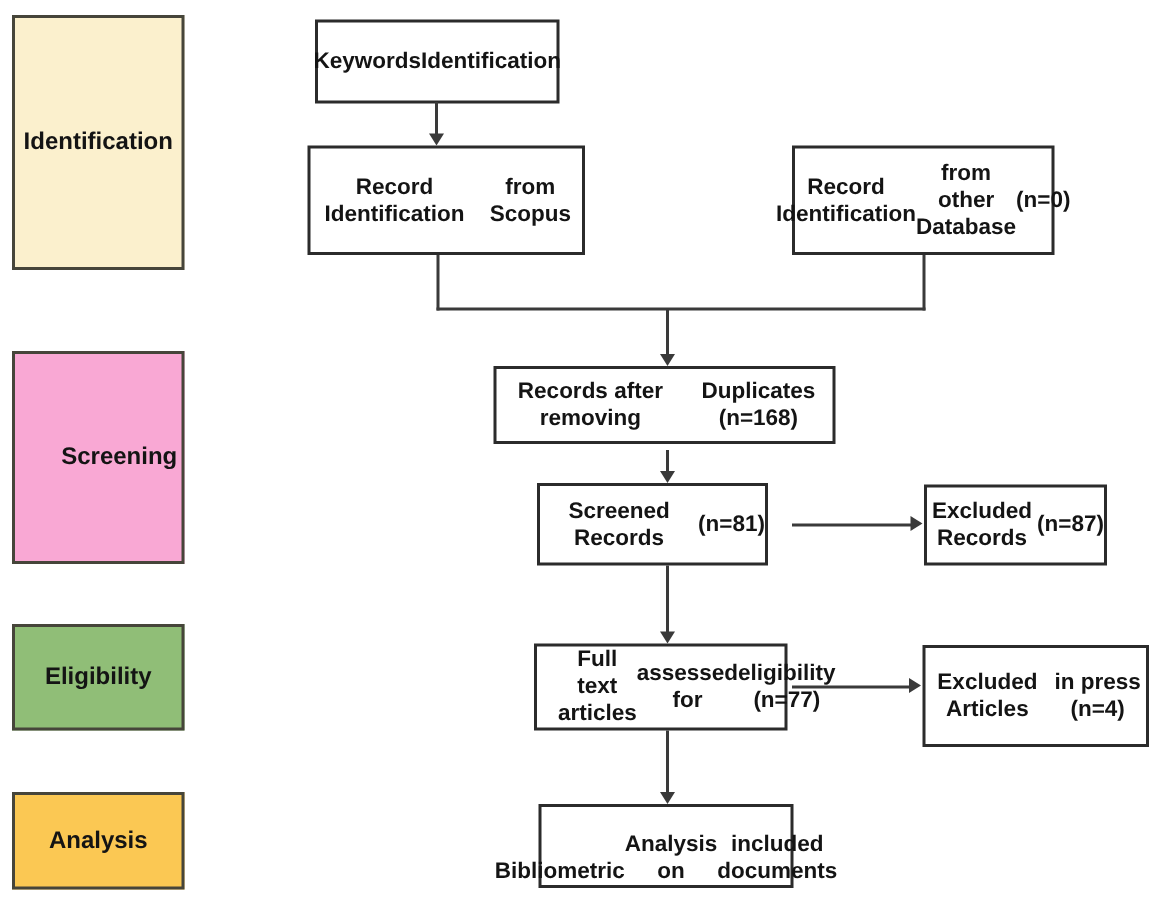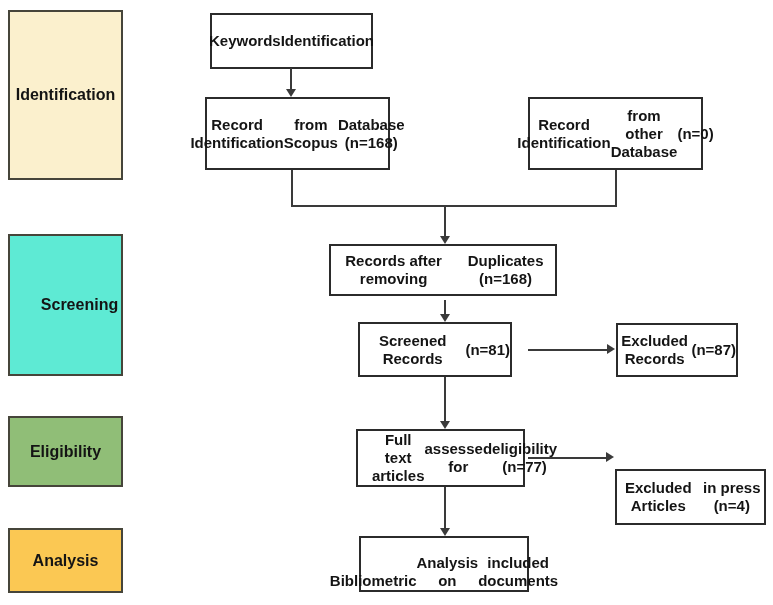--- a/index.html
+++ b/index.html
@@ -49,21 +49,21 @@
     line-height:1.2;
     color:#141414;
   }
   #node-keywords{left:210px;top:13px;width:163px;height:56px;}
   #node-scopus{left:205px;top:97px;width:185px;height:73px;}
   #node-otherdb{left:528px;top:97px;width:175px;height:73px;}
   #node-duplicates{left:329px;top:244px;width:228px;height:52px;}
   #node-screened{left:358px;top:322px;width:154px;height:55px;}
   #node-excluded-records{left:616px;top:323px;width:122px;height:54px;}
   #node-fulltext{left:356px;top:429px;width:169px;height:58px;padding-left:48px;}
-  #node-excluded-articles{left:615px;top:430px;width:151px;height:56px;margin-top:39px;}
+  #node-excluded-articles{left:615px;top:430px;width:151px;height:68px;}
   #node-bibliometric{left:359px;top:536px;width:170px;height:56px;align-items:flex-end;}
 
   
   .line{position:absolute;background:#3a3a3a;}
   .vline{width:2px;}
   .hline{height:2px;}
   #c-keywords-down{left:290px;top:68px;height:24px;}
   #c-scopus-down{left:291px;top:170px;height:37px;}
   #c-otherdb-down{left:615px;top:170px;height:37px;}
   #c-merge-h{left:291px;top:205px;width:326px;}
@@ -96,39 +96,38 @@
   #a-excluded-articles{left:606px;top:452px;}
 </style>
 </head>
 <body>
 
 <div class="canvas">
 
   <div class="stage" id="stage-identification" style="background: rgb(251, 240, 205);">
     <span>Identification</span>
   </div>
-  <div class="stage" id="stage-screening" style="background: #5eead4; padding-left: 28px;">
+  <div class="stage" id="stage-screening" style="background: #f9a8d4; padding-left: 28px;">
     <span>Screening</span>
   </div>
   <div class="stage" id="stage-analysis" style="background: rgb(251, 200, 83);">
     <span>Analysis</span>
   </div>
   <div class="stage" id="stage-eligibility" style="background: rgb(144, 190, 119);">
     <span>Eligibility</span>
   </div>
 
   <div class="node" id="node-keywords">
     <div>Keywords</div>
     <div>Identification</div>
   </div>
 
   <div class="node" id="node-scopus">
     <div>Record Identification</div>
     <div>from Scopus</div>
-    <div>Database (n=168)</div>
   </div>
 
   <div class="node" id="node-otherdb">
     <div>Record Identification</div>
     <div>from other Database</div>
     <div>(n=0)</div>
   </div>
 
   <div class="node" id="node-duplicates">
     <div>Records after removing</div>

